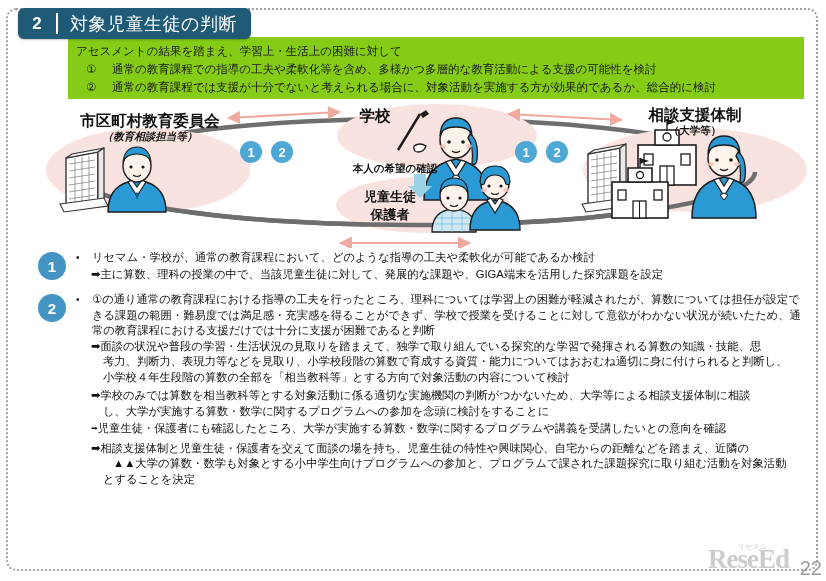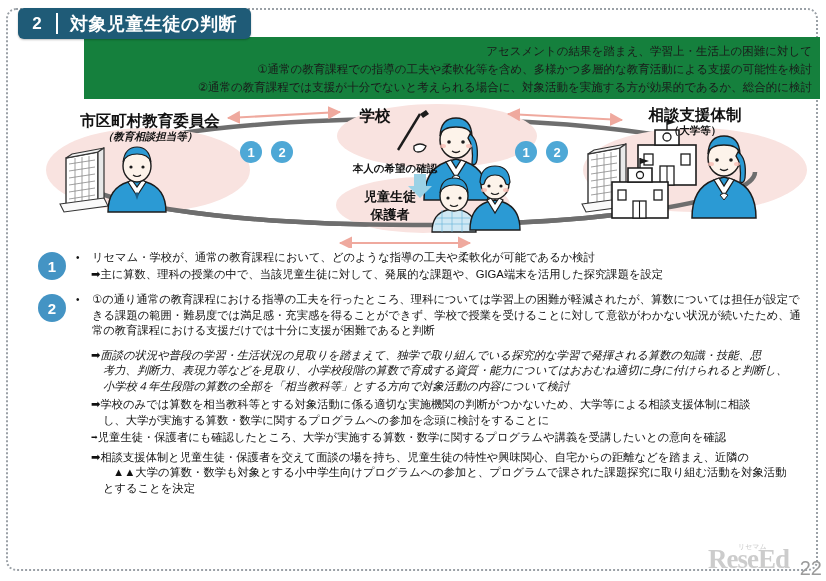--- a/index.html
+++ b/index.html
@@ -52,34 +52,33 @@
   .header-div {
     width: 2px;
     background: #ffffff;
     margin: 5px 0;
   }
   .header-title {
     display: flex; align-items: center;
     padding: 0 14px 0 12px;
     color: #ffffff;
     font-size: 18px;
-    font-weight: bold;
+    font-weight: normal;
     letter-spacing: 0.5px;
     white-space: nowrap;
   }
 
   
   .intro-box {
     position: absolute;
-    left: 84px; top: 37px;
+    left: 68px; top: 37px;
     width: 736px; height: 62px;
-    background: #15803d;
+    background: #84cc16;
     box-sizing: border-box;
     padding: 5px 8px 0 8px;
-    text-align: right;
   }
   .intro-line {
     font-size: 11.5px;
     line-height: 18px;
     color: #1a1a1a;
     white-space: nowrap;
   }
   .intro-line.num {
     padding-left: 10px;
   }
@@ -406,21 +405,21 @@
           <span class="ar">➡</span><span>主に算数、理科の授業の中で、当該児童生徒に対して、発展的な課題や、GIGA端末を活用した探究課題を設定</span>
         </div>
       </div>
     </div>
 
     <div class="block">
       <div class="badge" style="top:2px;">2</div>
       <div class="block-body">
         <div class="lead">①の通り通常の教育課程における指導の工夫を行ったところ、理科については学習上の困難が軽減されたが、算数については担任が設定できる課題の範囲・難易度では満足感・充実感を得ることができず、学校で授業を受けることに対して意欲がわかない状況が続いたため、通常の教育課程における支援だけでは十分に支援が困難であると判断</div>
 
-        <div class="arrowline" style="margin-top:9px;font-style:italic;">
+        <div class="arrowline" style="margin-top:0;">
           <span class="ar">➡</span><span>面談の状況や普段の学習・生活状況の見取りを踏まえて、独学で取り組んでいる探究的な学習で発揮される算数の知識・技能、思</span>
           <span class="hang">考力、判断力、表現力等などを見取り、小学校段階の算数で育成する資質・能力についてはおおむね適切に身に付けられると判断し、</span>
           <span class="hang">小学校４年生段階の算数の全部を「相当教科等」とする方向で対象活動の内容について検討</span>
         </div>
 
         <div class="arrowline" style="margin-top:3px;">
           <span class="ar">➡</span><span>学校のみでは算数を相当教科等とする対象活動に係る適切な実施機関の判断がつかないため、大学等による相談支援体制に相談</span>
           <span class="hang">し、大学が実施する算数・数学に関するプログラムへの参加を念頭に検討をすることに</span>
         </div>
 

